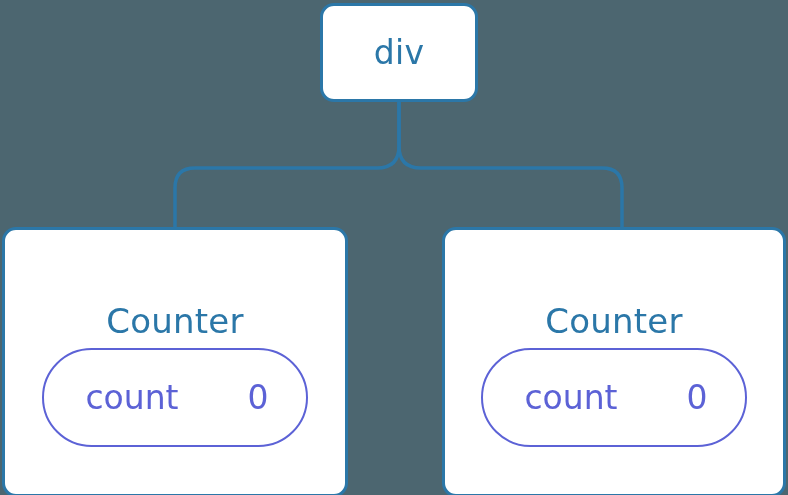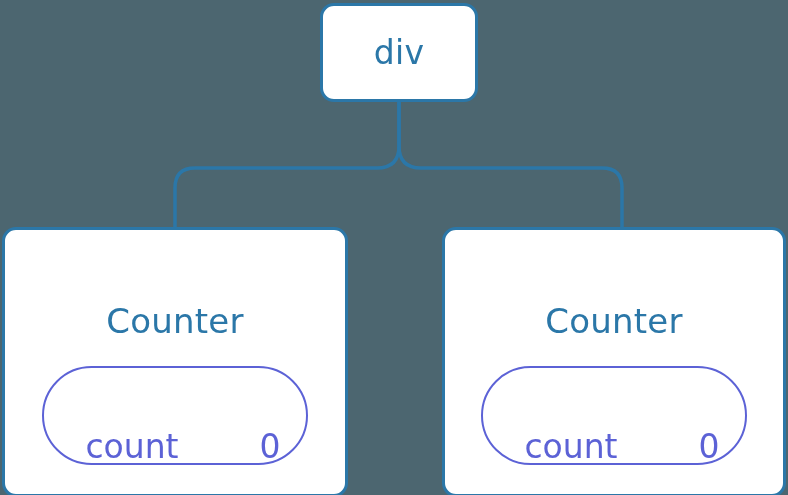--- a/index.html
+++ b/index.html
@@ -74,28 +74,27 @@
     font-size: 34px;
     color: #2b77a8;
     letter-spacing: 0.2px;
     line-height: 1;
     margin-top: 74px;
   }
 
   
   .state-pill {
     position: relative;
-    margin-top: 28px;
+    margin-top: 10px;
     height: 99px;
     border: 2px solid #5c62d6;
     border-radius: 999px;
     display: flex;
-    align-items: flex-end;
+    align-items: center;
     background: transparent;
-    gap: 12px;
   }
 
   .pill-left  { width: 175px; }
   .pill-right { width: 174px; }
 
   .pill-cell {
     display: flex;
     align-items: center;
     justify-content: center;
     color: #5c62d6;

